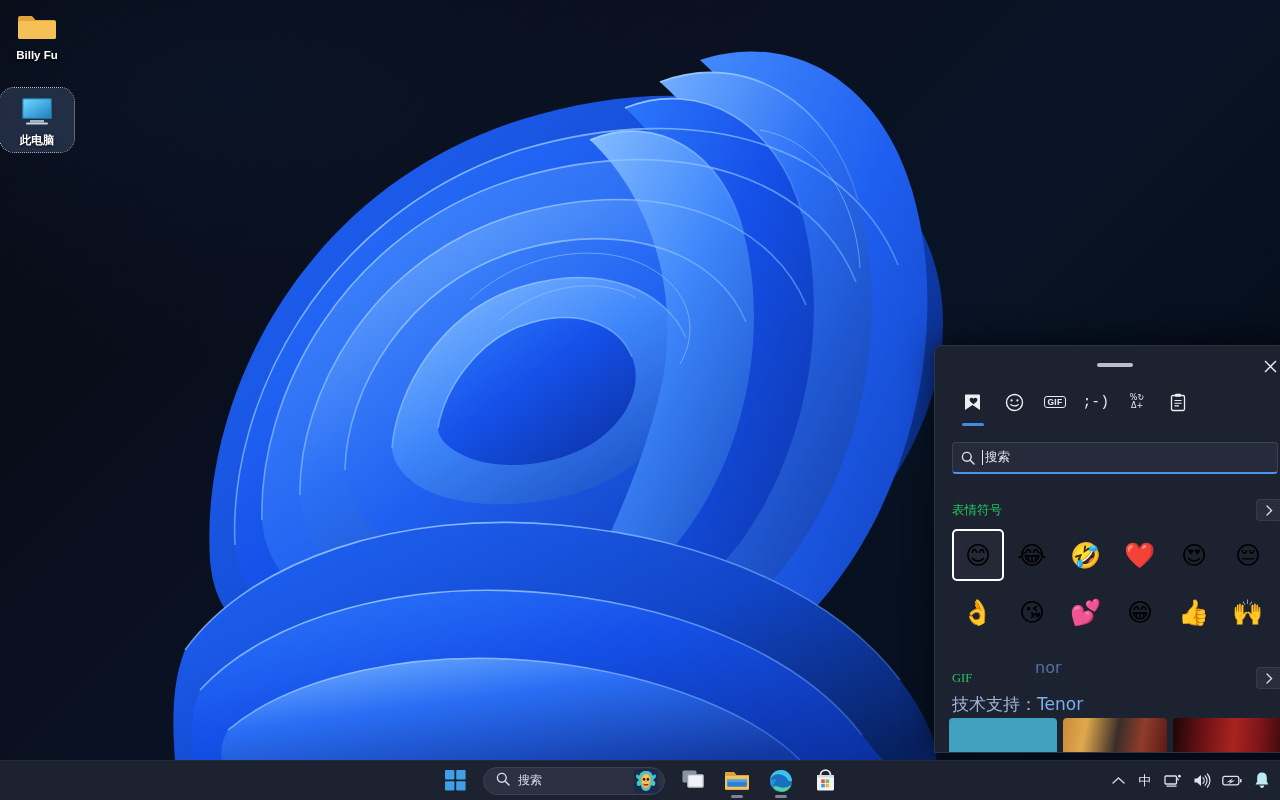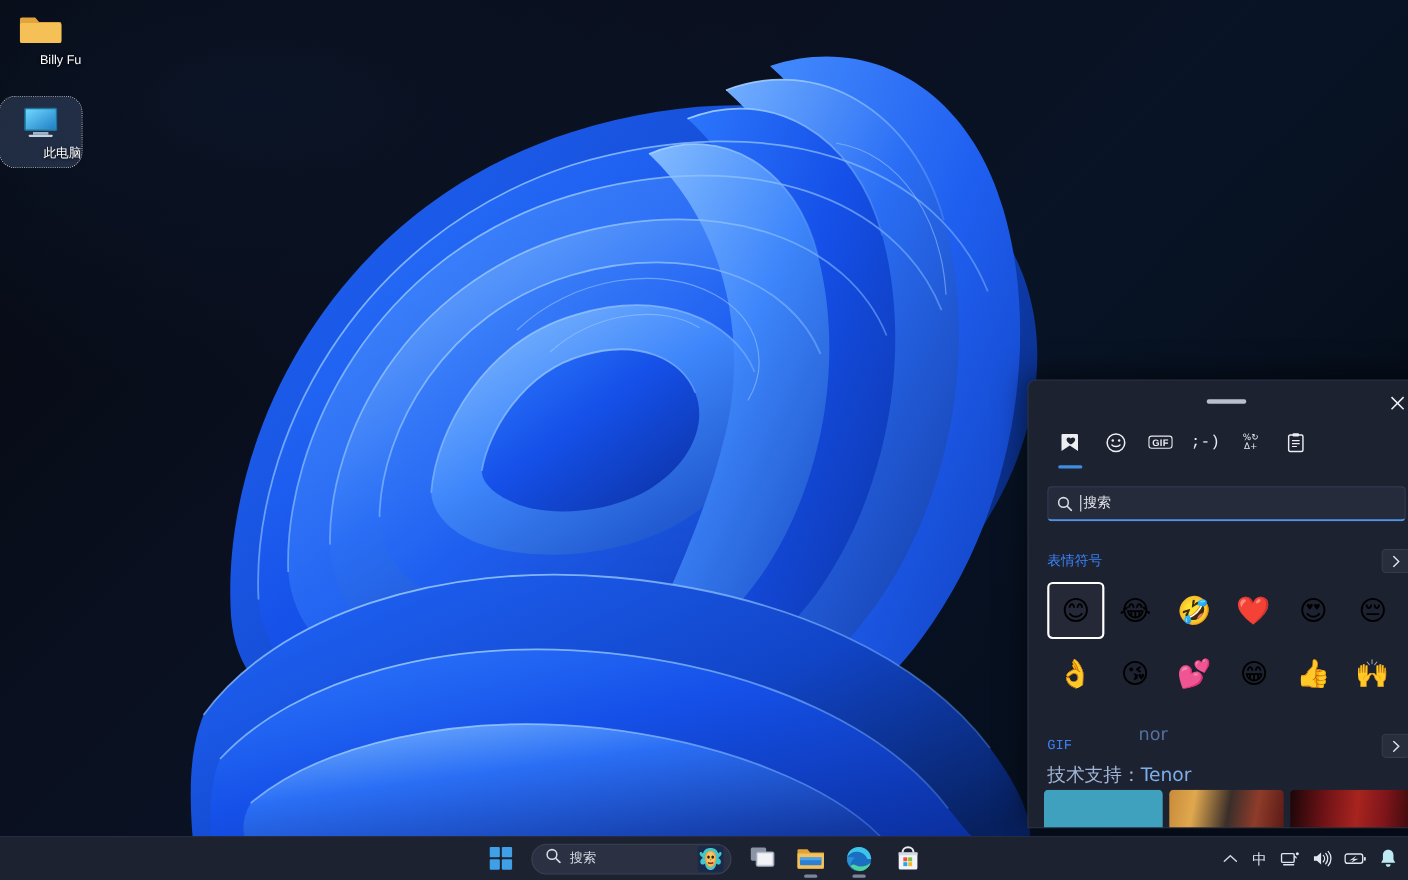--- a/index.html
+++ b/index.html
@@ -26,26 +26,27 @@
       radial-gradient(ellipse 70% 60% at 85% 90%, #071020 0%, rgba(6,10,20,0) 70%),
       linear-gradient(135deg, #05080f 0%, #0a1020 35%, #081426 60%, #040810 100%);
     overflow: hidden;
   }
   #wallpaper svg { position: absolute; left: 0; top: 0; }
 
   
   .desk-icon {
     position: absolute;
     width: 74px;
-    text-align: right;
+    text-align: center;
     color: #ffffff;
     font-size: 11.5px;
     line-height: 13px;
     text-shadow: 0 1px 3px rgba(0,0,0,0.9);
     cursor: default;
+    font-weight: bold;
   }
   .desk-icon .glyph {
     height: 40px; margin-bottom: 3px;
     display: flex; align-items: center; justify-content: center;
   }
   .desk-icon.selected {
     background: rgba(120,150,200,0.22);
     outline: 1px dotted rgba(255,255,255,0.75);
     border-radius: 14px;
   }
@@ -143,22 +144,22 @@
   }
 
   
   .section-head {
     position: absolute; left: 0; width: 100%;
     height: 28px;
     display: flex; align-items: center;
     padding: 0 12px 0 17px;
   }
   .section-head .title {
-    color: #3b82f6; font-size: 12.5px;
-    font-family: Liberation Mono, monospace;
+    color: #22c55e; font-size: 12.5px;
+    font-family: Liberation Serif, serif;
     flex: 1;
   }
   .section-more {
     width: 26px; height: 22px;
     display: flex; align-items: center; justify-content: center;
     background: rgba(255,255,255,0.055);
     border: 1px solid rgba(255,255,255,0.07);
     border-radius: 4px;
     color: #dfe2ea; font-size: 11px;
     cursor: pointer;

